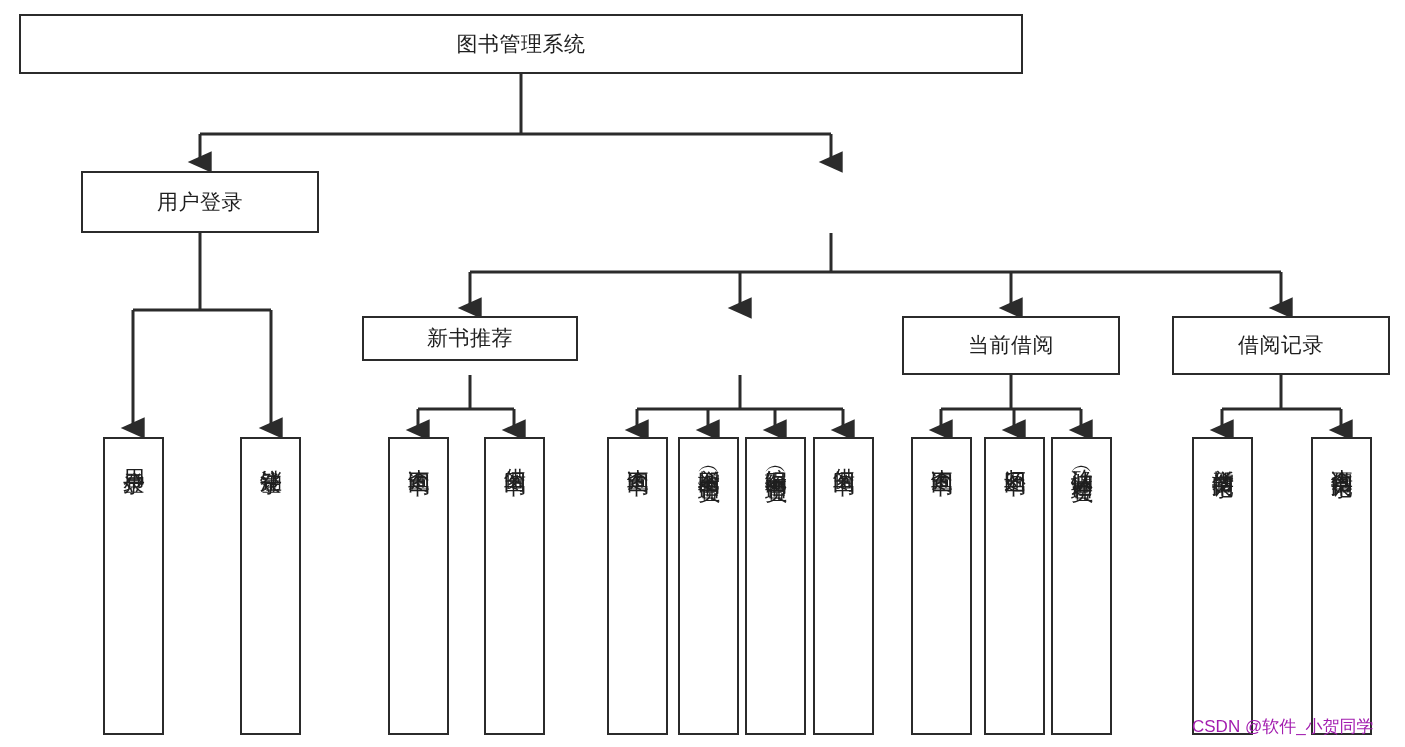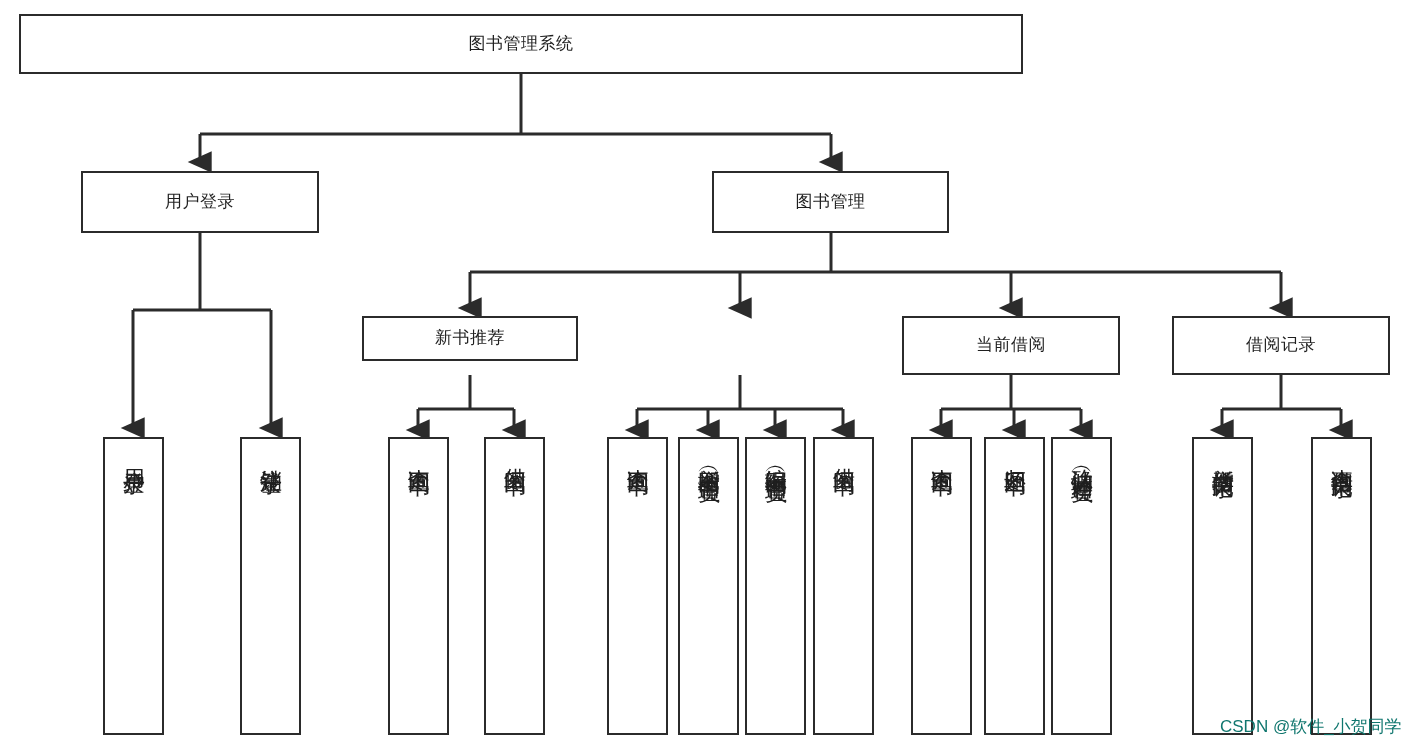--- a/index.html
+++ b/index.html
@@ -29,21 +29,21 @@
     box-sizing: border-box;
     border: 2px solid #2b2b2b;
     background: #ffffff;
     color: #1f1f1f;
     display: flex;
     align-items: center;
     justify-content: center;
     z-index: 3;
   }
   .node .label {
-    font-size: 17px;
+    font-size: 21px;
     line-height: 1.18;
     letter-spacing: 0.5px;
     white-space: nowrap;
     color: #1f1f1f;
   }
   .node.vertical {
     align-items: flex-start;
     justify-content: center;
     padding-top: 12px;
   }
@@ -122,23 +122,20 @@
     </g>
   </svg>
 
   <div class="node" style="left: 19px; top: 14px; width: 1004px; height: 60px;">
     <span class="label">图书管理系统</span>
   </div>
 
   <div class="node" style="left: 81px; top: 171px; width: 238px; height: 62px;">
     <span class="label">用户登录</span>
   </div>
-  <div class="node" style="left: 712px; top: 171px; width: 237px; height: 62px;">
-    <span class="label">图书管理</span>
-  </div>
 
   <div class="node" style="left: 362px; top: 316px; width: 216px; height: 45px;">
     <span class="label">新书推荐</span>
   </div>
   <div class="node" style="left: 1172px; top: 316px; width: 218px; height: 59px;">
     <span class="label">借阅记录</span>
   </div>
   <div class="node" style="left: 902px; top: 316px; width: 218px; height: 59px;">
     <span class="label">当前借阅</span>
   </div>
@@ -176,14 +173,14 @@
   <div class="node vertical" style="left: 1051px; top: 437px; width: 61px; height: 298px;">
     <span class="label">确认归还（管理员）</span>
   </div>
   <div class="node vertical" style="left: 1192px; top: 437px; width: 61px; height: 298px;">
     <span class="label">新增借阅记录</span>
   </div>
   <div class="node vertical" style="left: 1311px; top: 437px; width: 61px; height: 298px;">
     <span class="label">查询借阅记录</span>
   </div>
 
-  <div class="watermark" style="left: 1192px; top: 715px; color: #0f766e; padding-left: 28px;">CSDN @软件_小贺同学</div>
+  <div class="watermark" style="left: 1192px; top: 715px; color: #a21caf;">CSDN @软件_小贺同学</div>
 </div>
 
 </body></html>

